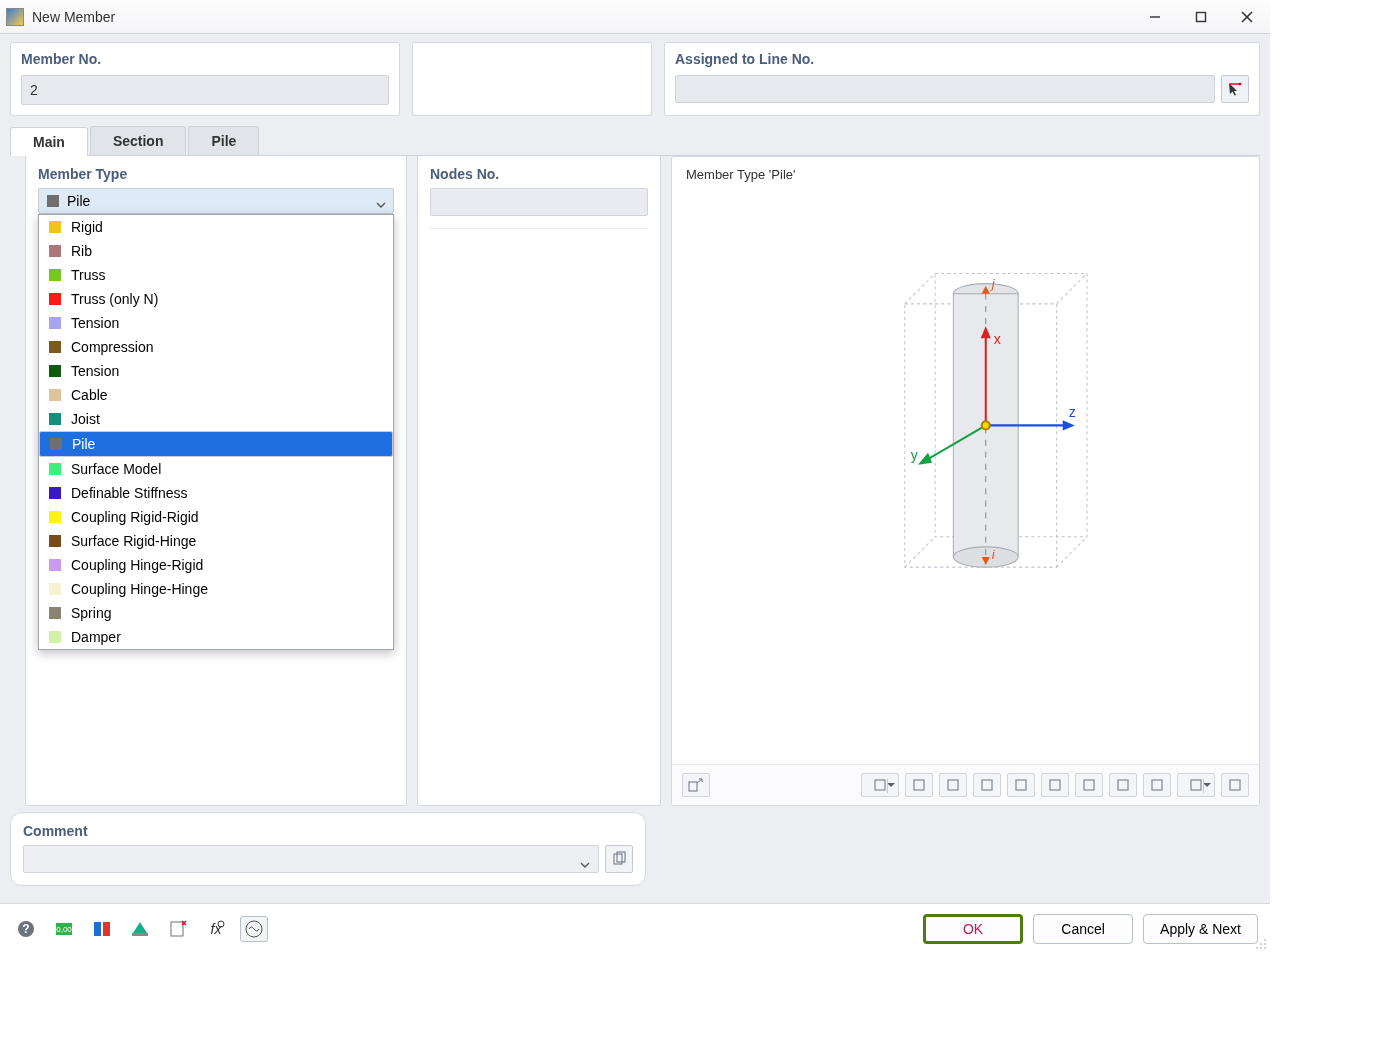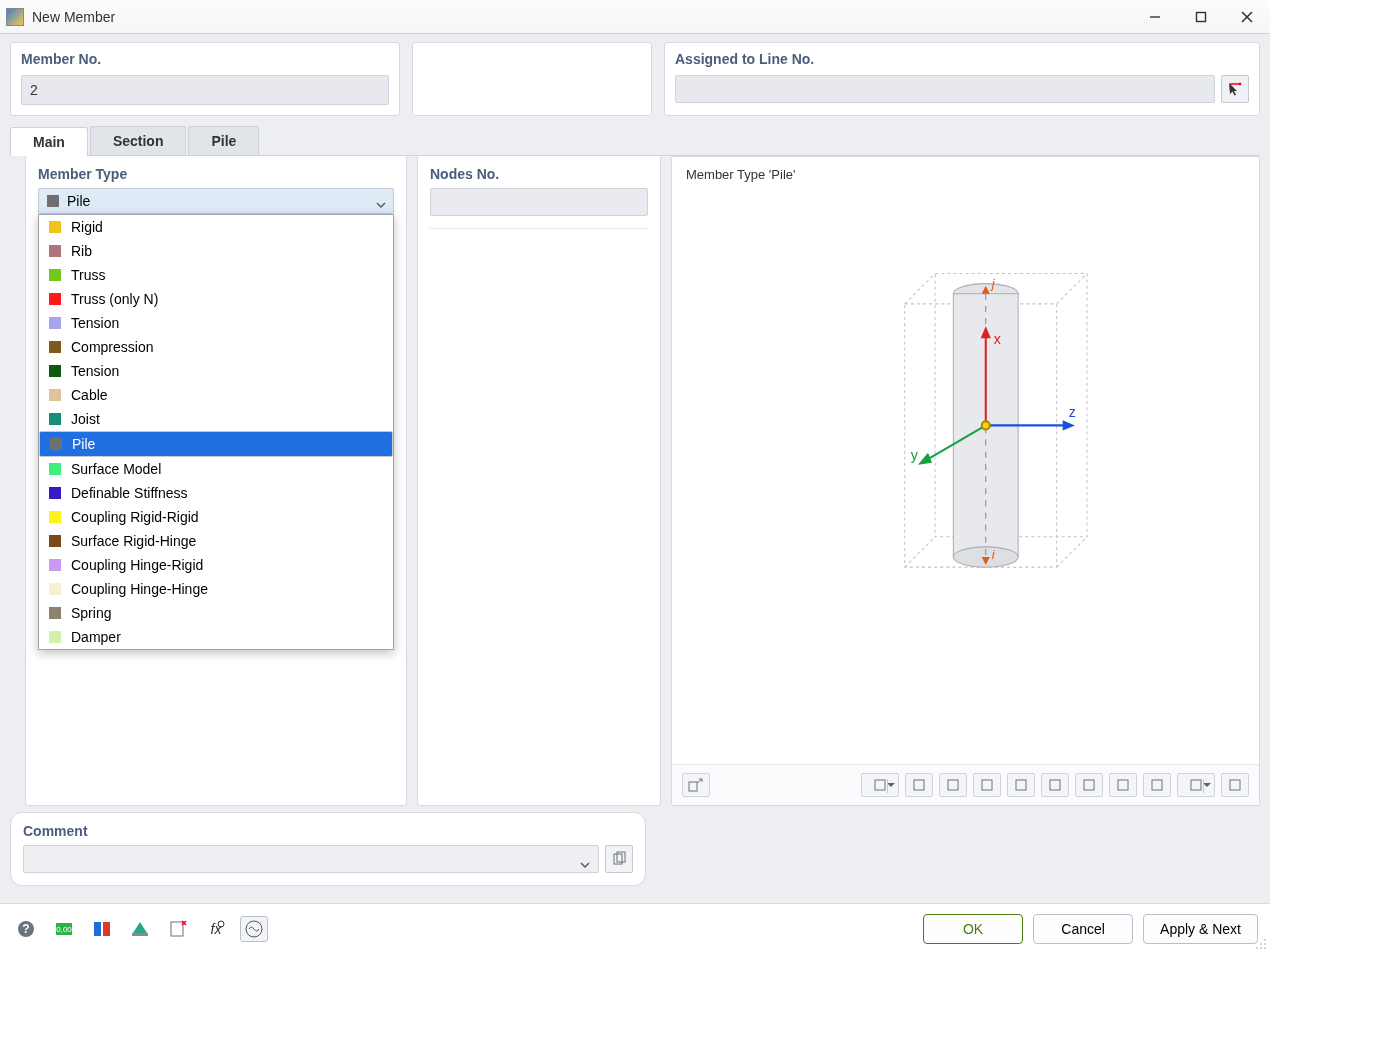--- a/index.html
+++ b/index.html
@@ -64,21 +64,21 @@
   .commentfield .chev { position:absolute; right:8px; top:10px; }
   .commentfield .chev svg{ width:10px;height:10px;}
   .copybtn { width:28px; height:28px; border:1px solid #c6c9d0; background:#f1f3f6; border-radius:2px; display:flex; align-items:center; justify-content:center; }
 
   .footer { position:absolute; left:0; right:0; bottom:0; height:50px; background:#fff; border-top:1px solid #d6d9de; display:flex; align-items:center; padding:0 12px; }
   .footer .tools { display:flex; gap:10px; }
   .footer .tools .tbtn { width:28px; height:26px; border:1px solid transparent; border-radius:3px; display:flex; align-items:center; justify-content:center; font-size:14px; }
   .footer .tools .tbtn.brain { border:1px solid #b9c0cc; background:#f2f4f7; }
   .footer .btns { margin-left:auto; display:flex; gap:10px; }
   .footer .btn { min-width:100px; height:30px; border:1px solid #b9c0cc; background:#fdfdfe; border-radius:4px; font-size:14px; display:flex; align-items:center; justify-content:center; padding:0 16px; }
-  .footer .btn.primary { border:1px solid #4d7c0f; color:#4d7c0f; }
+  .footer .btn.primary { border:3px solid #4d7c0f; color:#be185d; }
 
   .resize-grip { position:absolute; right:2px; bottom:2px; width:14px; height:14px; opacity:.6; }
   .resize-grip svg{width:14px;height:14px;}
 </style>
 </head>
 <body>
 
 <div class="titlebar">
   <div class="appicon"></div>
   <div class="title">New Member</div>

